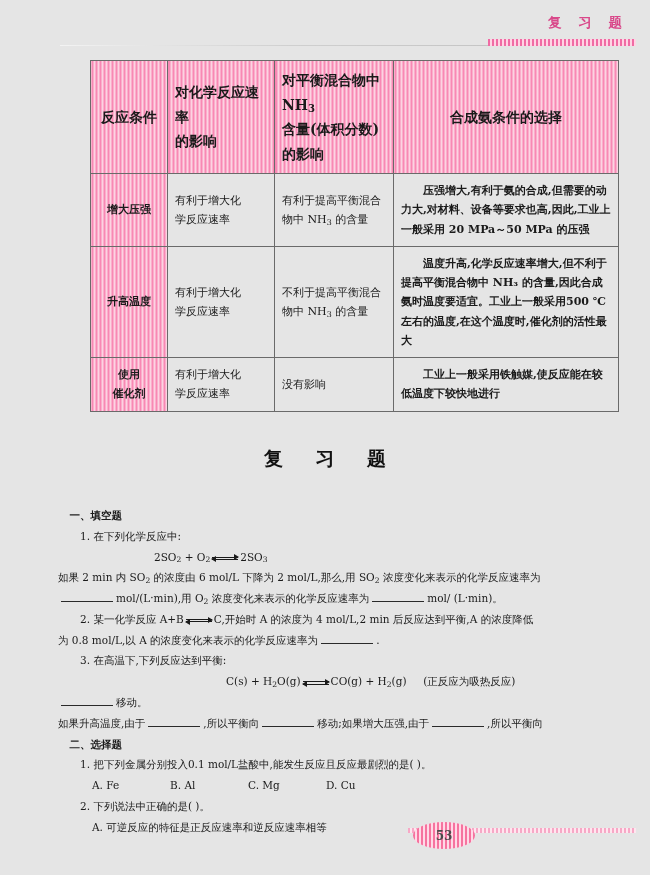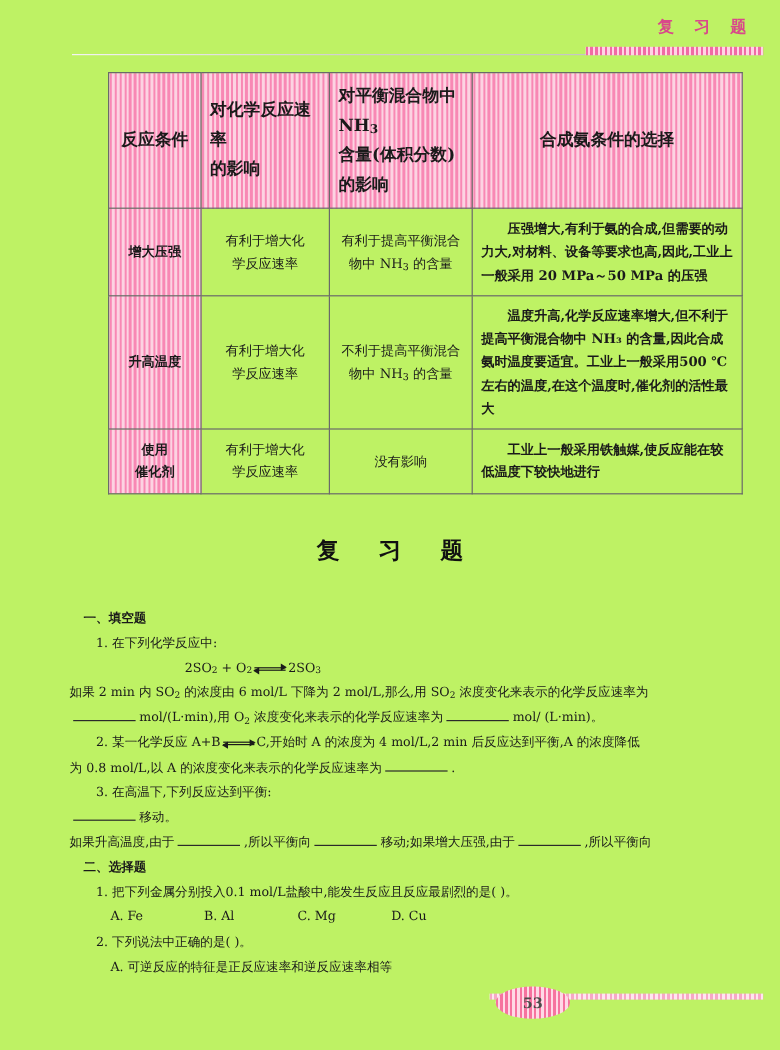--- a/index.html
+++ b/index.html
@@ -13,21 +13,21 @@
     font-family: "DejaVu Serif", "Liberation Serif", serif;
     color: #1a1a1a;
     position: relative;
     overflow: hidden;
   }
 
   
   .page {
     position: absolute;
     inset: 0;
-    background: #bef264;
+    background: #e5e5e5;
   }
 
   
   .runhead {
     position: absolute;
     top: 14px;
     right: 22px;
     font-size: 13.5px;
     font-weight: bold;
     letter-spacing: 6px;
@@ -86,21 +86,21 @@
     font-weight: bold;
     height: 62px;
     font-size: 14px;
   }
   .th-left { text-align: left; }
   .col-cond { width: 62px; text-align: center; font-weight: bold; }
   .col-rate { width: 92px; }
   .col-nh3  { width: 104px; }
   .col-sel  { width: 210px; }
   .cell-ind { text-indent: 2em; font-weight: bold; }
-  .cell-ctr { text-align: center; }
+  .cell-ctr { text-align: left; }
   sub { font-size: 0.72em; vertical-align: baseline; position: relative; top: 0.25em; }
 
   
   .sec-title {
     position: absolute;
     top: 446px;
     left: 0;
     width: 100%;
     text-align: center;
     font-size: 19px;
@@ -297,20 +297,23 @@
     <p class="lvl2">
       <span>2. 某一化学反应 A+B</span><span class="eqarrow"><i></i><b></b></span><span>C,开始时 A 的浓度为 4 mol/L,2 min 后反应达到平衡,A 的浓度降低</span>
     </p>
 
     <p class="flow">
       <span>为 0.8 mol/L,以 A 的浓度变化来表示的化学反应速率为</span><span class="blank"></span><span>.</span>
     </p>
 
     <p class="lvl2">3. 在高温下,下列反应达到平衡:</p>
 
+    <p class="eqline2">
+      <span>C(s) + H</span><sub>2</sub><span>O(g)</span><span class="eqarrow"><i></i><b></b></span><span>CO(g) + H</span><sub>2</sub><span>(g)</span>&nbsp;&nbsp;&nbsp;&nbsp;&nbsp;<span>(正反应为吸热反应)</span>
+    </p>
 
     <p class="flow">
       <span class="blank"></span><span>移动。</span>
     </p>
 
     <p class="flow">
       <span>如果升高温度,由于</span><span class="blank"></span><span>,所以平衡向</span><span class="blank"></span><span>移动;如果增大压强,由于</span><span class="blank"></span><span>,所以平衡向</span>
     </p>
 
     <p class="lvl1">二、选择题</p>

